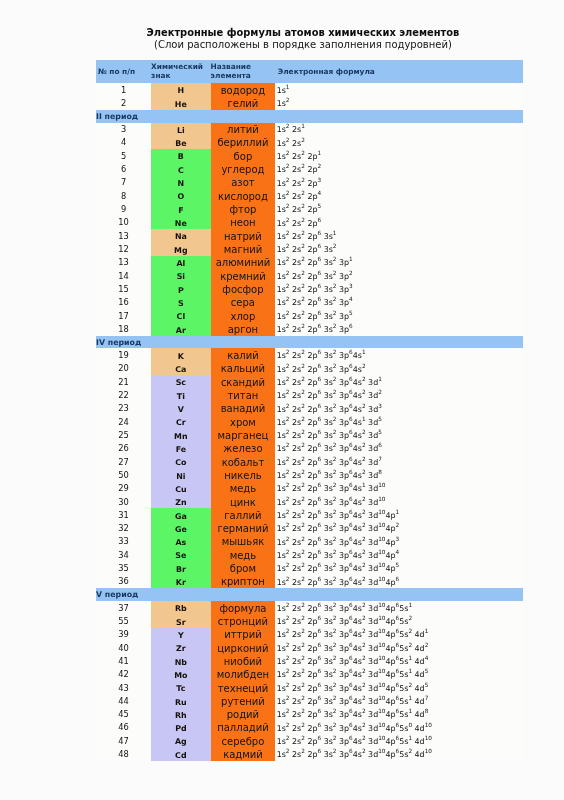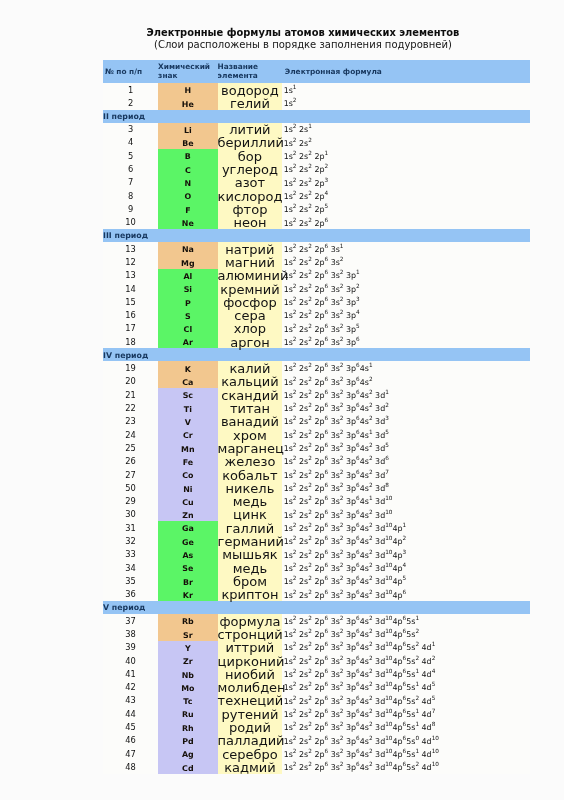--- a/index.html
+++ b/index.html
@@ -18,41 +18,41 @@
     line-height:11px;
   }
   .subtitle{
     position:absolute;left:89.7px;top:39.5px;width:426.5px;
     text-align:center;
     font-size:10px;font-weight:normal;color:#151515;
     line-height:10px;
   }
 
   .table{
-    position:absolute;left:103px;top:59.9px;width:426.5px;
+    position:absolute;left:96px;top:59.9px;width:426.5px;
     border-collapse:collapse;table-layout:fixed;
   }
   .table td,.table th{padding:0;margin:0;border:0;vertical-align:middle;box-sizing:border-box;}
 
   thead th{
     background:#95c4f4;height:23.1px;
     color:#17375e;font-size:7.4px;font-weight:bold;text-align:left;
     line-height:9.6px;vertical-align:middle;
   }
   th.c-num{width:55.1px;padding-left:1.9px;}
   th.c-sym{width:59.5px;padding-left:0px;}
   th.c-name{width:64.7px;padding-left:0px;}
   th.c-form{width:247.2px;padding-left:2.5px;}
   th span{display:block;}
 
   tbody tr{height:13.32px;}
   .table tbody td{line-height:11.72px;padding-top:1.6px;padding-bottom:0;vertical-align:top;}
   .table td.num{text-align:center;font-size:8.3px;color:#131313;background:#fcfcfa;}
   .table td.sym{text-align:center;font-size:7.9px;font-weight:bold;color:#16100a;padding-top:2.3px;line-height:11.02px;}
-  .table td.name{text-align:center;font-size:13px;color:#131313;background:#fef9c3;}
+  .table td.name{text-align:center;font-size:10px;color:#131313;background:#f97316;}
   .table td.form{font-size:7.95px;color:#131313;background:#fcfcfa;padding-left:1.4px;padding-top:2.8px;line-height:10.5px;white-space:nowrap;}
   .table td.form sup{font-size:0.72em;vertical-align:super;line-height:0;}
 
   .table td.sym.s{background:#f2c78f;}
   .table td.sym.p{background:#5bf566;}
   .table td.sym.d{background:#c7c6f4;}
 
   tr.band{height:12.95px;}
   .table tr.band td{
     background:#95c4f4;height:12.95px;line-height:11.75px;padding-top:1.2px;vertical-align:top;
@@ -141,23 +141,20 @@
           <td class="sym p">F</td>
           <td class="name">фтор</td>
           <td class="form">1s<sup>2</sup> 2s<sup>2</sup> 2p<sup>5</sup></td>
         </tr>
         <tr>
           <td class="num">10</td>
           <td class="sym p">Ne</td>
           <td class="name">неон</td>
           <td class="form">1s<sup>2</sup> 2s<sup>2</sup> 2p<sup>6</sup></td>
         </tr>
-        <tr class="band">
-          <td colspan="4">III период</td>
-        </tr>
         <tr>
           <td class="num">13</td>
           <td class="sym s">Na</td>
           <td class="name">натрий</td>
           <td class="form">1s<sup>2</sup> 2s<sup>2</sup> 2p<sup>6</sup> 3s<sup>1</sup></td>
         </tr>
         <tr>
           <td class="num">12</td>
           <td class="sym s">Mg</td>
           <td class="name">магний</td>
@@ -313,21 +310,21 @@
         <tr class="band">
           <td colspan="4">V период</td>
         </tr>
         <tr>
           <td class="num">37</td>
           <td class="sym s">Rb</td>
           <td class="name">формула</td>
           <td class="form">1s<sup>2</sup> 2s<sup>2</sup> 2p<sup>6</sup> 3s<sup>2</sup> 3p<sup>6</sup>4s<sup>2</sup> 3d<sup>10</sup>4p<sup>6</sup>5s<sup>1</sup></td>
         </tr>
         <tr>
-          <td class="num">38</td>
+          <td class="num">55</td>
           <td class="sym s">Sr</td>
           <td class="name">стронций</td>
           <td class="form">1s<sup>2</sup> 2s<sup>2</sup> 2p<sup>6</sup> 3s<sup>2</sup> 3p<sup>6</sup>4s<sup>2</sup> 3d<sup>10</sup>4p<sup>6</sup>5s<sup>2</sup></td>
         </tr>
         <tr>
           <td class="num">39</td>
           <td class="sym d">Y</td>
           <td class="name">иттрий</td>
           <td class="form">1s<sup>2</sup> 2s<sup>2</sup> 2p<sup>6</sup> 3s<sup>2</sup> 3p<sup>6</sup>4s<sup>2</sup> 3d<sup>10</sup>4p<sup>6</sup>5s<sup>2</sup> 4d<sup>1</sup></td>
         </tr>

